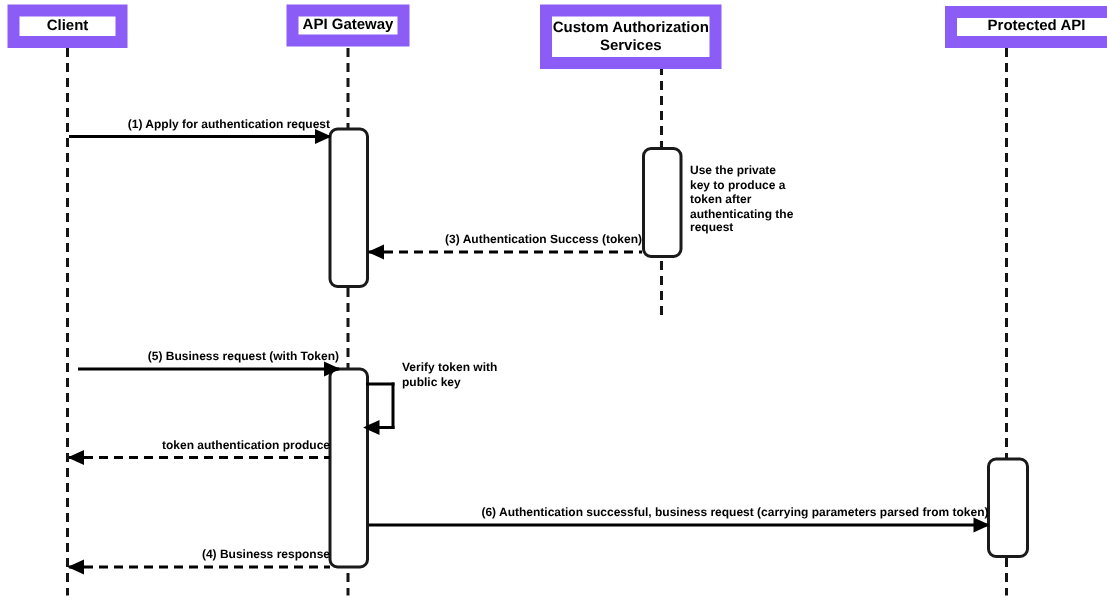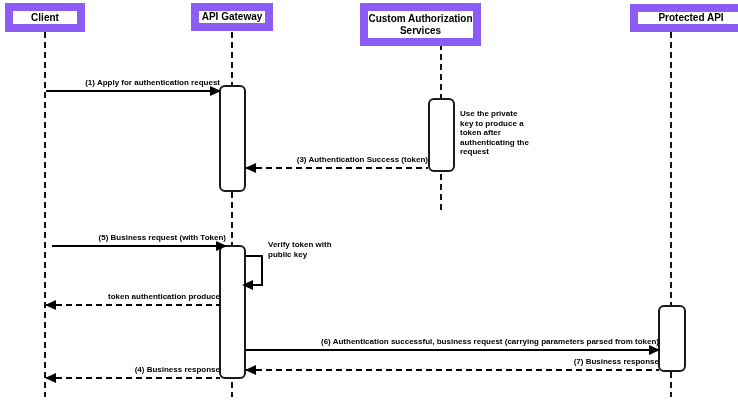--- a/index.html
+++ b/index.html
@@ -110,26 +110,20 @@
       </div>
   </div>
 
   <div class="message" style="left:246px;top:300px;width:413px;margin-top:37px;">
     <div class="msg-label">(6) Authentication successful, business request (carrying parameters parsed from token)</div>
     <div class="msg-line solid">
         <span class="arrow-right"></span>
       </div>
   </div>
 
-  <div class="message" style="left:246px;top:357px;width:413px;">
-    <div class="msg-label">(7) Business response</div>
-    <div class="msg-line dashed">
-        <span class="arrow-left"></span>
-      </div>
-  </div>
 
   <div class="message" style="left:46px;top:365px;width:174px;">
     <div class="msg-label">(4) Business response</div>
     <div class="msg-line dashed">
         <span class="arrow-left"></span>
       </div>
   </div>
 
   <div class="float-text" style="left:460px;top:109px;width:72px;">Use the private key to produce a token after authenticating the request</div>
 

